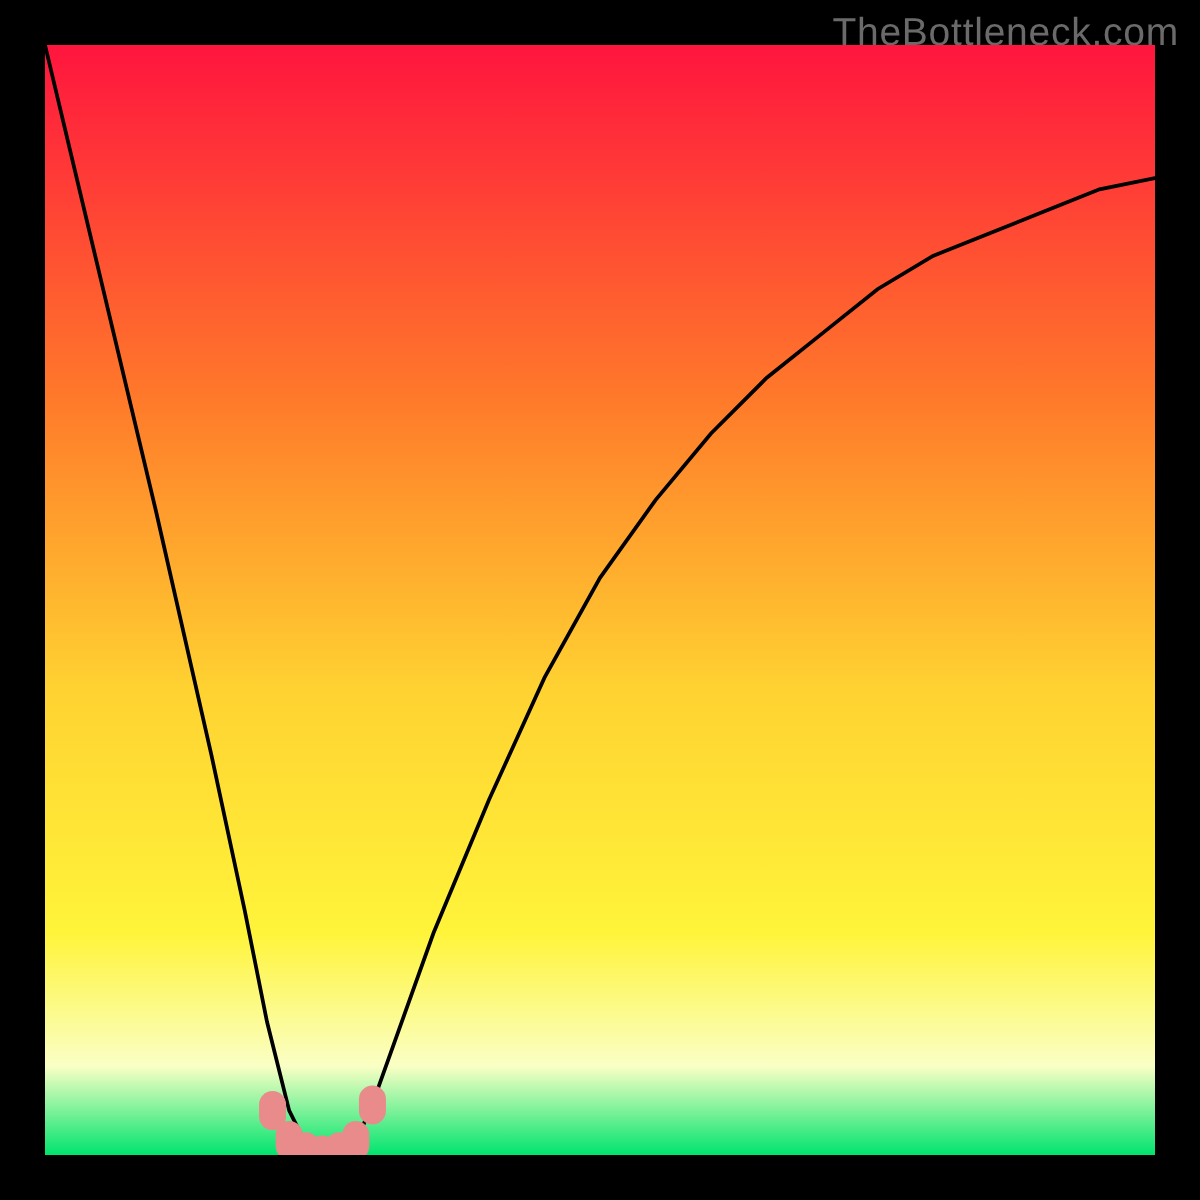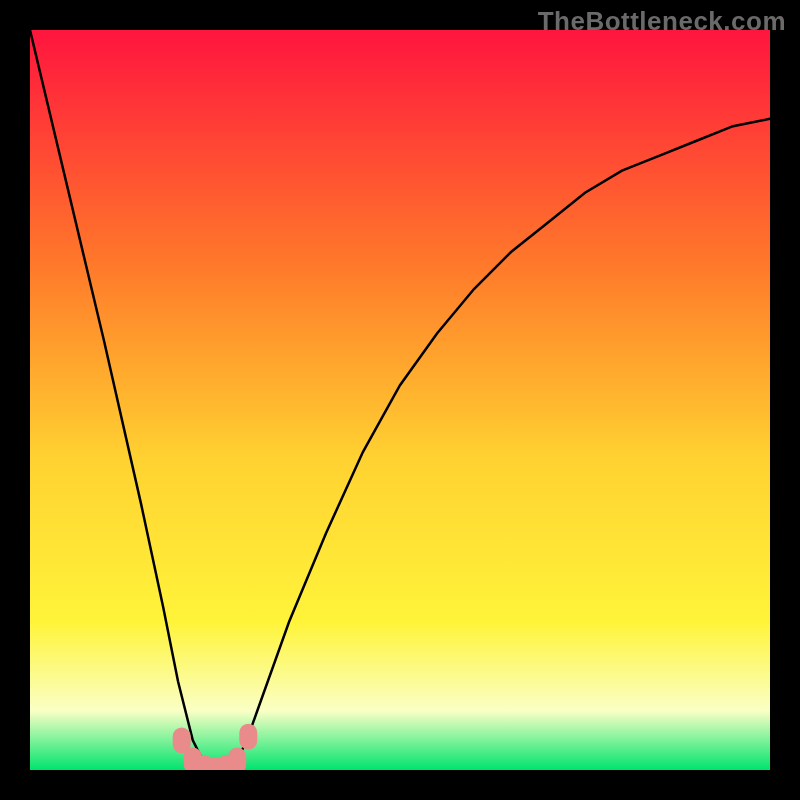--- a/index.html
+++ b/index.html
@@ -25,21 +25,21 @@
     width: 740px;
     height: 740px;
     overflow: hidden;
   }
   .watermark {
     position: absolute;
     top: 6px;
     right: 14px;
     font-family: Arial, Helvetica, sans-serif;
     font-size: 26px;
-    font-weight: 700;
+    font-weight: 400;
     color: #6a6a6a;
     letter-spacing: 0.5px;
   }
   svg { display: block; }
 </style>
 </head>
 <body>
 
 <div class="frame">
 

